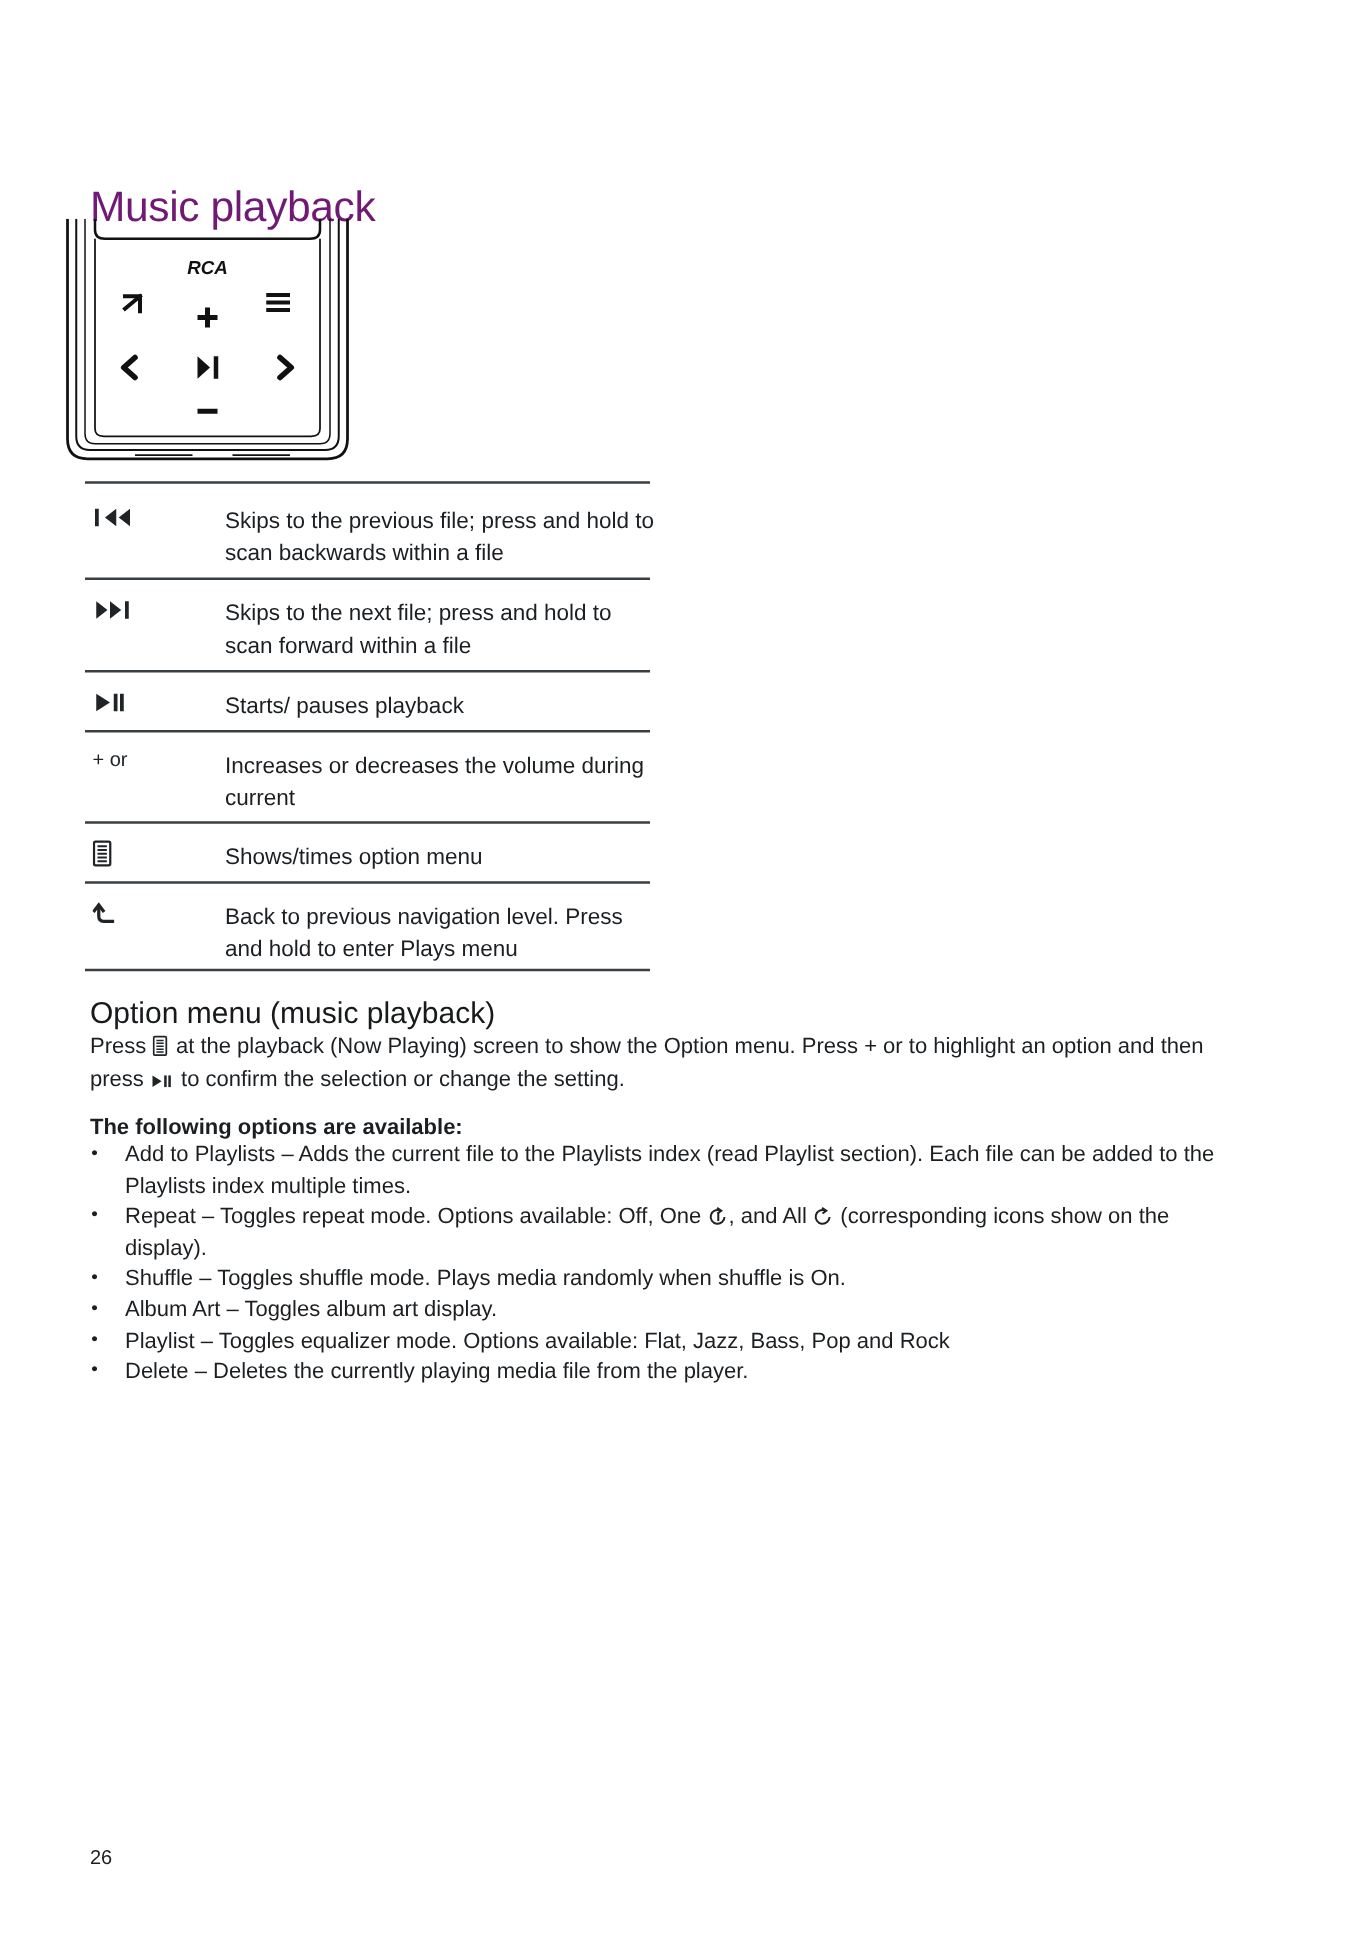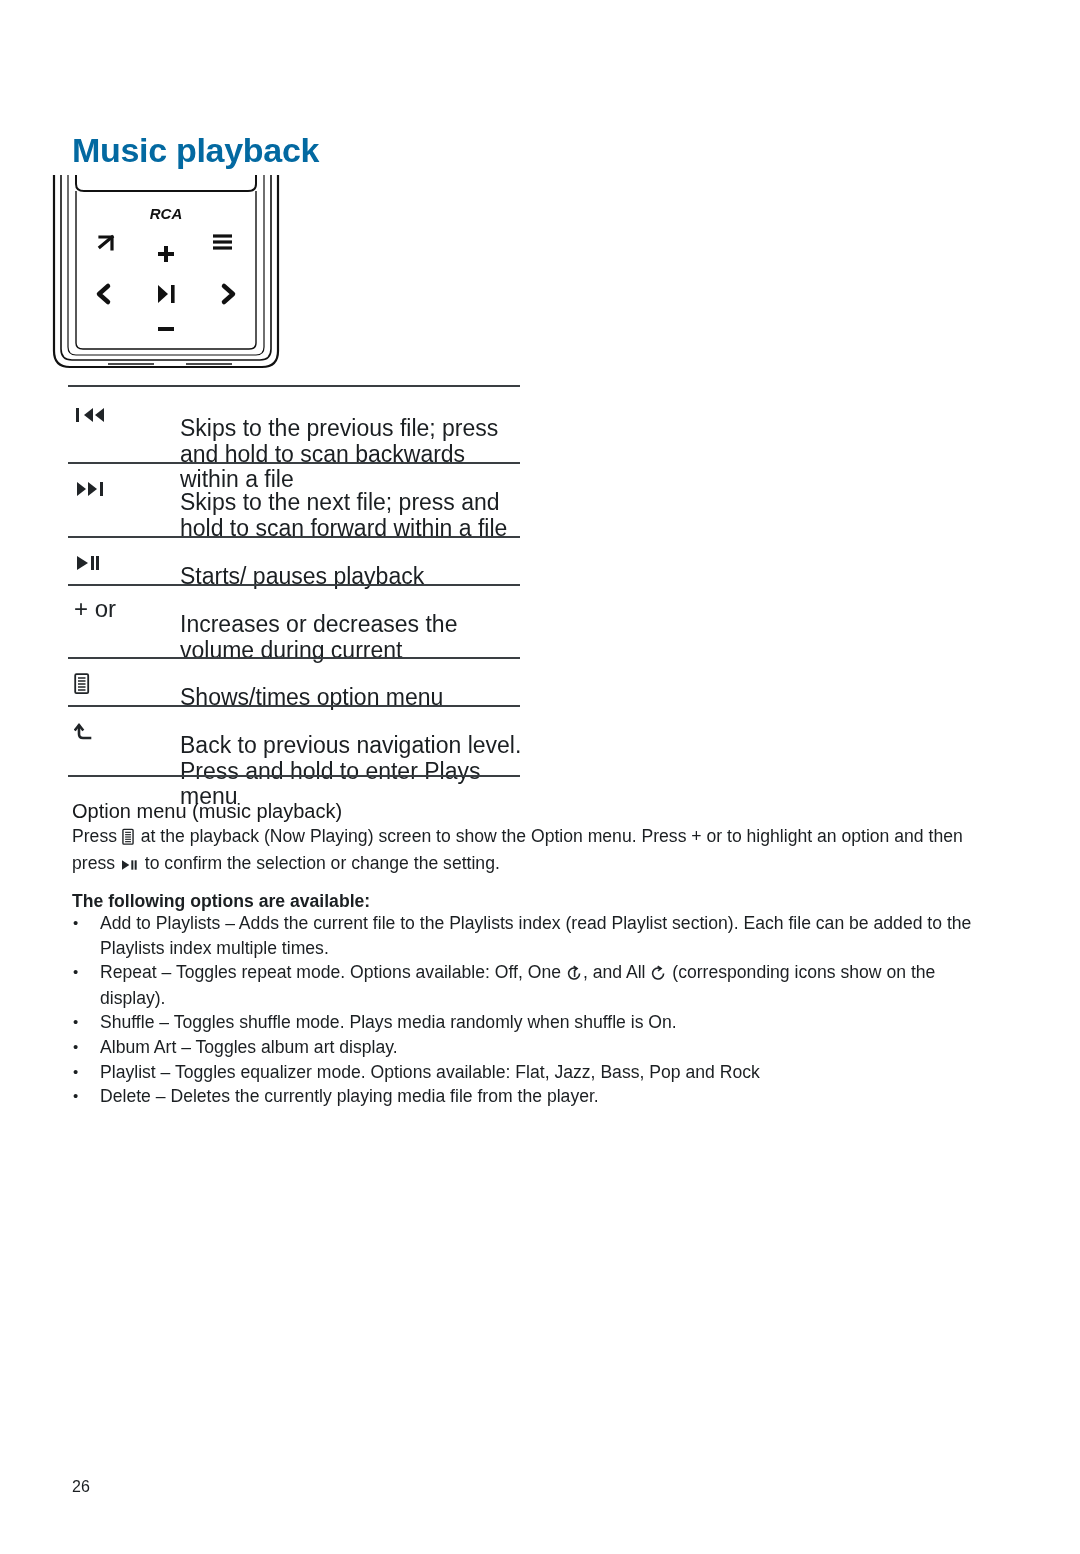--- a/index.html
+++ b/index.html
@@ -13,25 +13,25 @@
     position: relative;
     font-family: "Liberation Sans", sans-serif;
     color: #1a1a1a;
     overflow: hidden;
   }
 
   
   .page-title {
     position: absolute;
     left: 72px;
-    top: 130px;
+    top: 146px;
     font-size: 34px;
-    font-weight: 700;
+    font-weight: 400;
     letter-spacing: -0.3px;
-    color: #0369a1;
+    color: #701a75;
     line-height: 40px;
     white-space: nowrap;
   }
 
   
   .device-figure {
     position: absolute;
     left: 46px;
     top: 175px;
     width: 240px;
@@ -55,36 +55,36 @@
     left: 6px;
     top: 0;
     width: 105px;
     font-size: 19px;
     line-height: 28px;
     color: #202427;
   }
   .trow .desc-cell {
     position: absolute;
     left: 112px;
-    top: 16px;
+    top: 4px;
     width: 345px;
-    font-size: 23px;
+    font-size: 18px;
     line-height: 25.5px;
     color: #1b1f22;
   }
 
   
   .glyph { display: inline-block; vertical-align: middle; }
 
   
   .section-head {
     position: absolute;
     left: 72px;
     top: 798px;
-    font-size: 20px;
+    font-size: 24px;
     line-height: 26px;
     color: #17191b;
     white-space: nowrap;
   }
   .body-para {
     position: absolute;
     left: 72px;
     width: 912px;
     font-size: 17.6px;
     line-height: 26px;
@@ -218,21 +218,21 @@
         <rect x="17" y="3" width="3" height="14" fill="#202427"></rect>
         <rect x="22" y="3" width="3" height="14" fill="#202427"></rect>
       </svg>
     </div>
     <div class="desc-cell">Starts/ pauses playback</div>
   </div>
 
   <div class="rule" style="top:584px;"></div>
 
   <div class="trow" style="top:596px;">
-    <div class="icon-cell" style="font-size:24px;line-height:25.5px;">+ or</div>
+    <div class="icon-cell" style="font-size:16px;line-height:25.5px;">+ or</div>
     <div class="desc-cell">Increases or decreases the volume during current</div>
   </div>
 
   <div class="rule" style="top:657px;"></div>
 
   <div class="trow" style="top:669px;">
     <div class="icon-cell">
       <svg class="glyph" width="18" height="22" viewBox="0 0 18 22" xmlns="http://www.w3.org/2000/svg">
         <rect x="1.2" y="1.2" width="13" height="19" rx="1.2" fill="none" stroke="#202427" stroke-width="1.8"></rect>
         <line x1="4" y1="5" x2="11.5" y2="5" stroke="#202427" stroke-width="1.5"></line>

